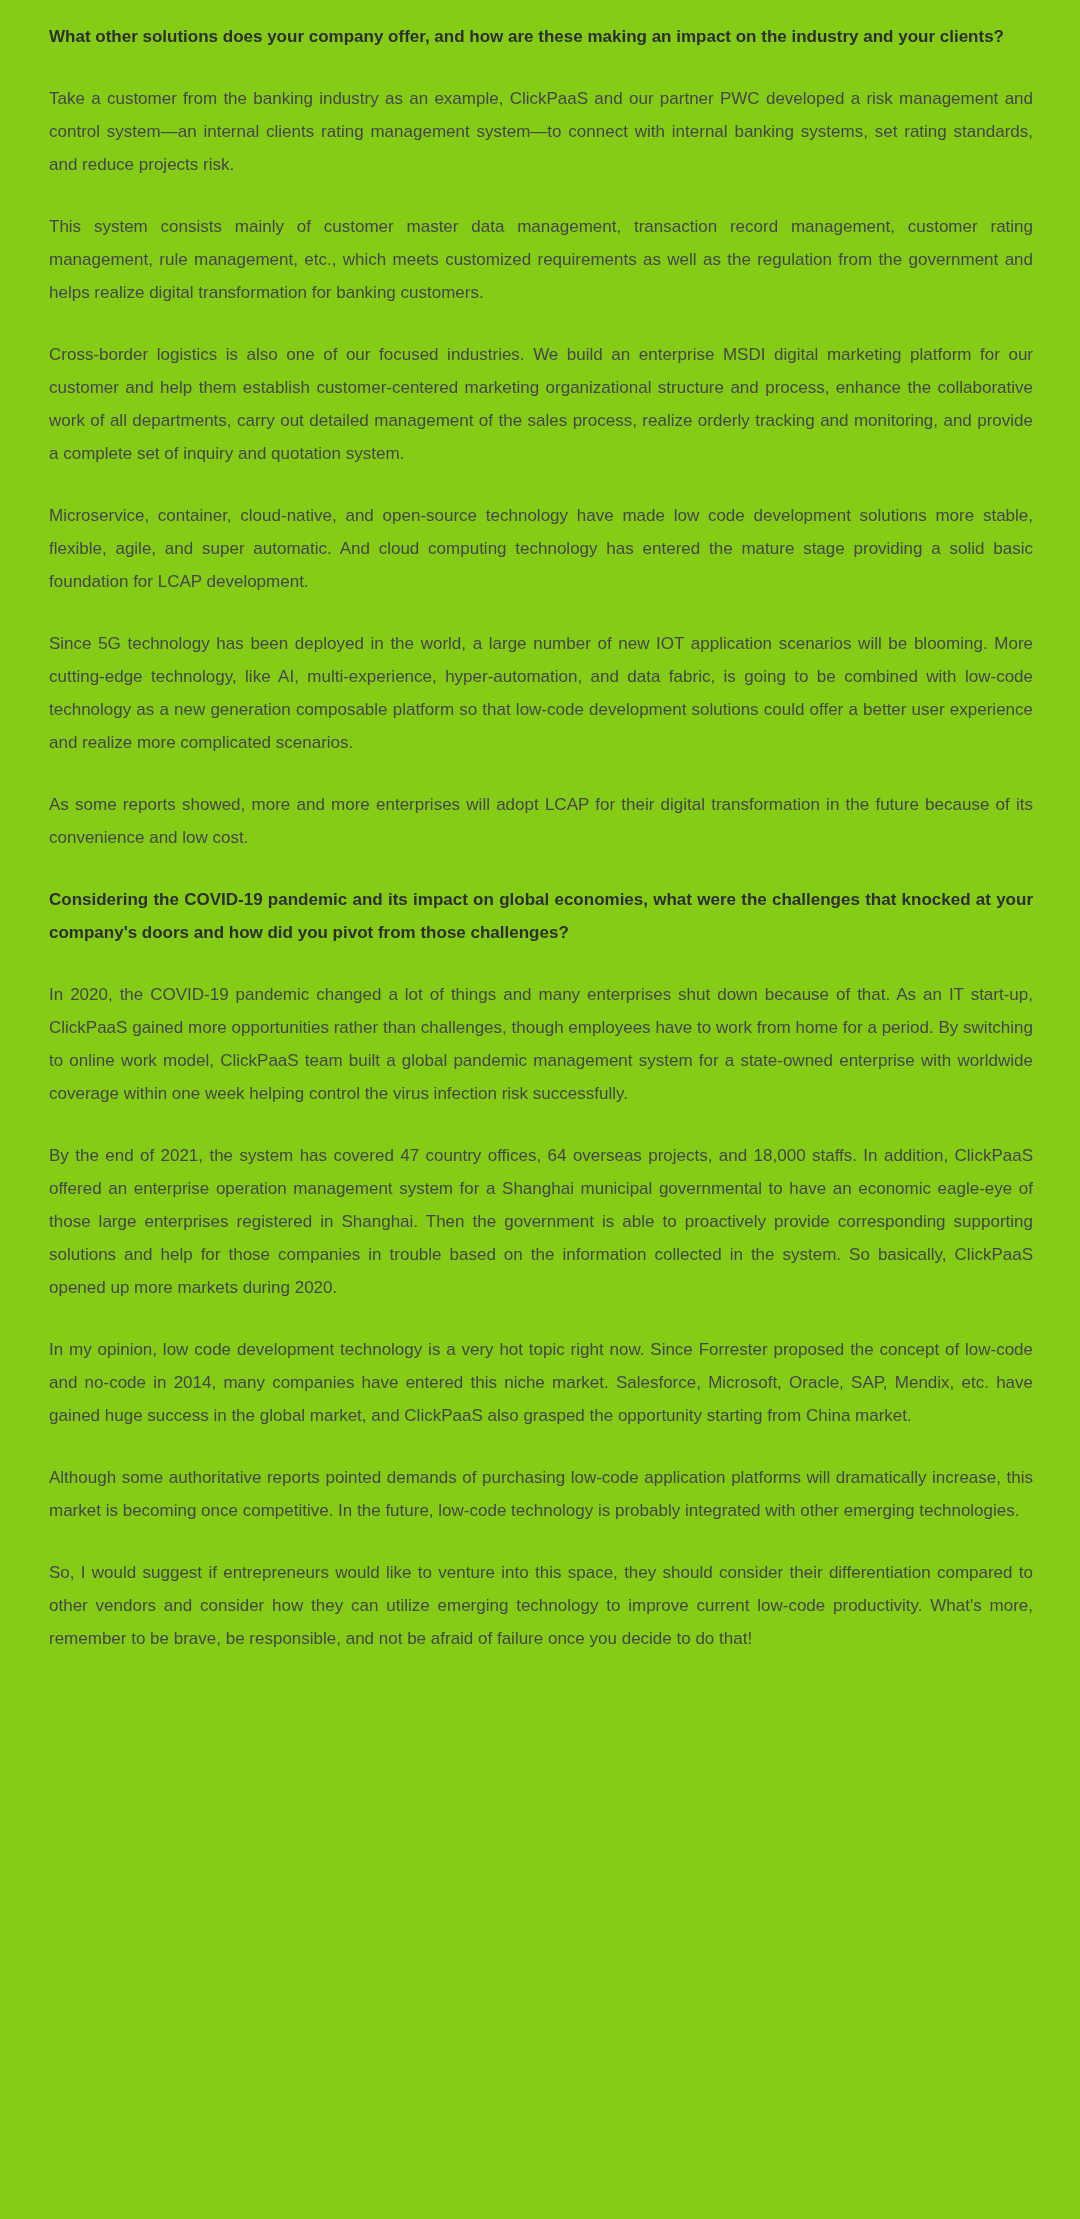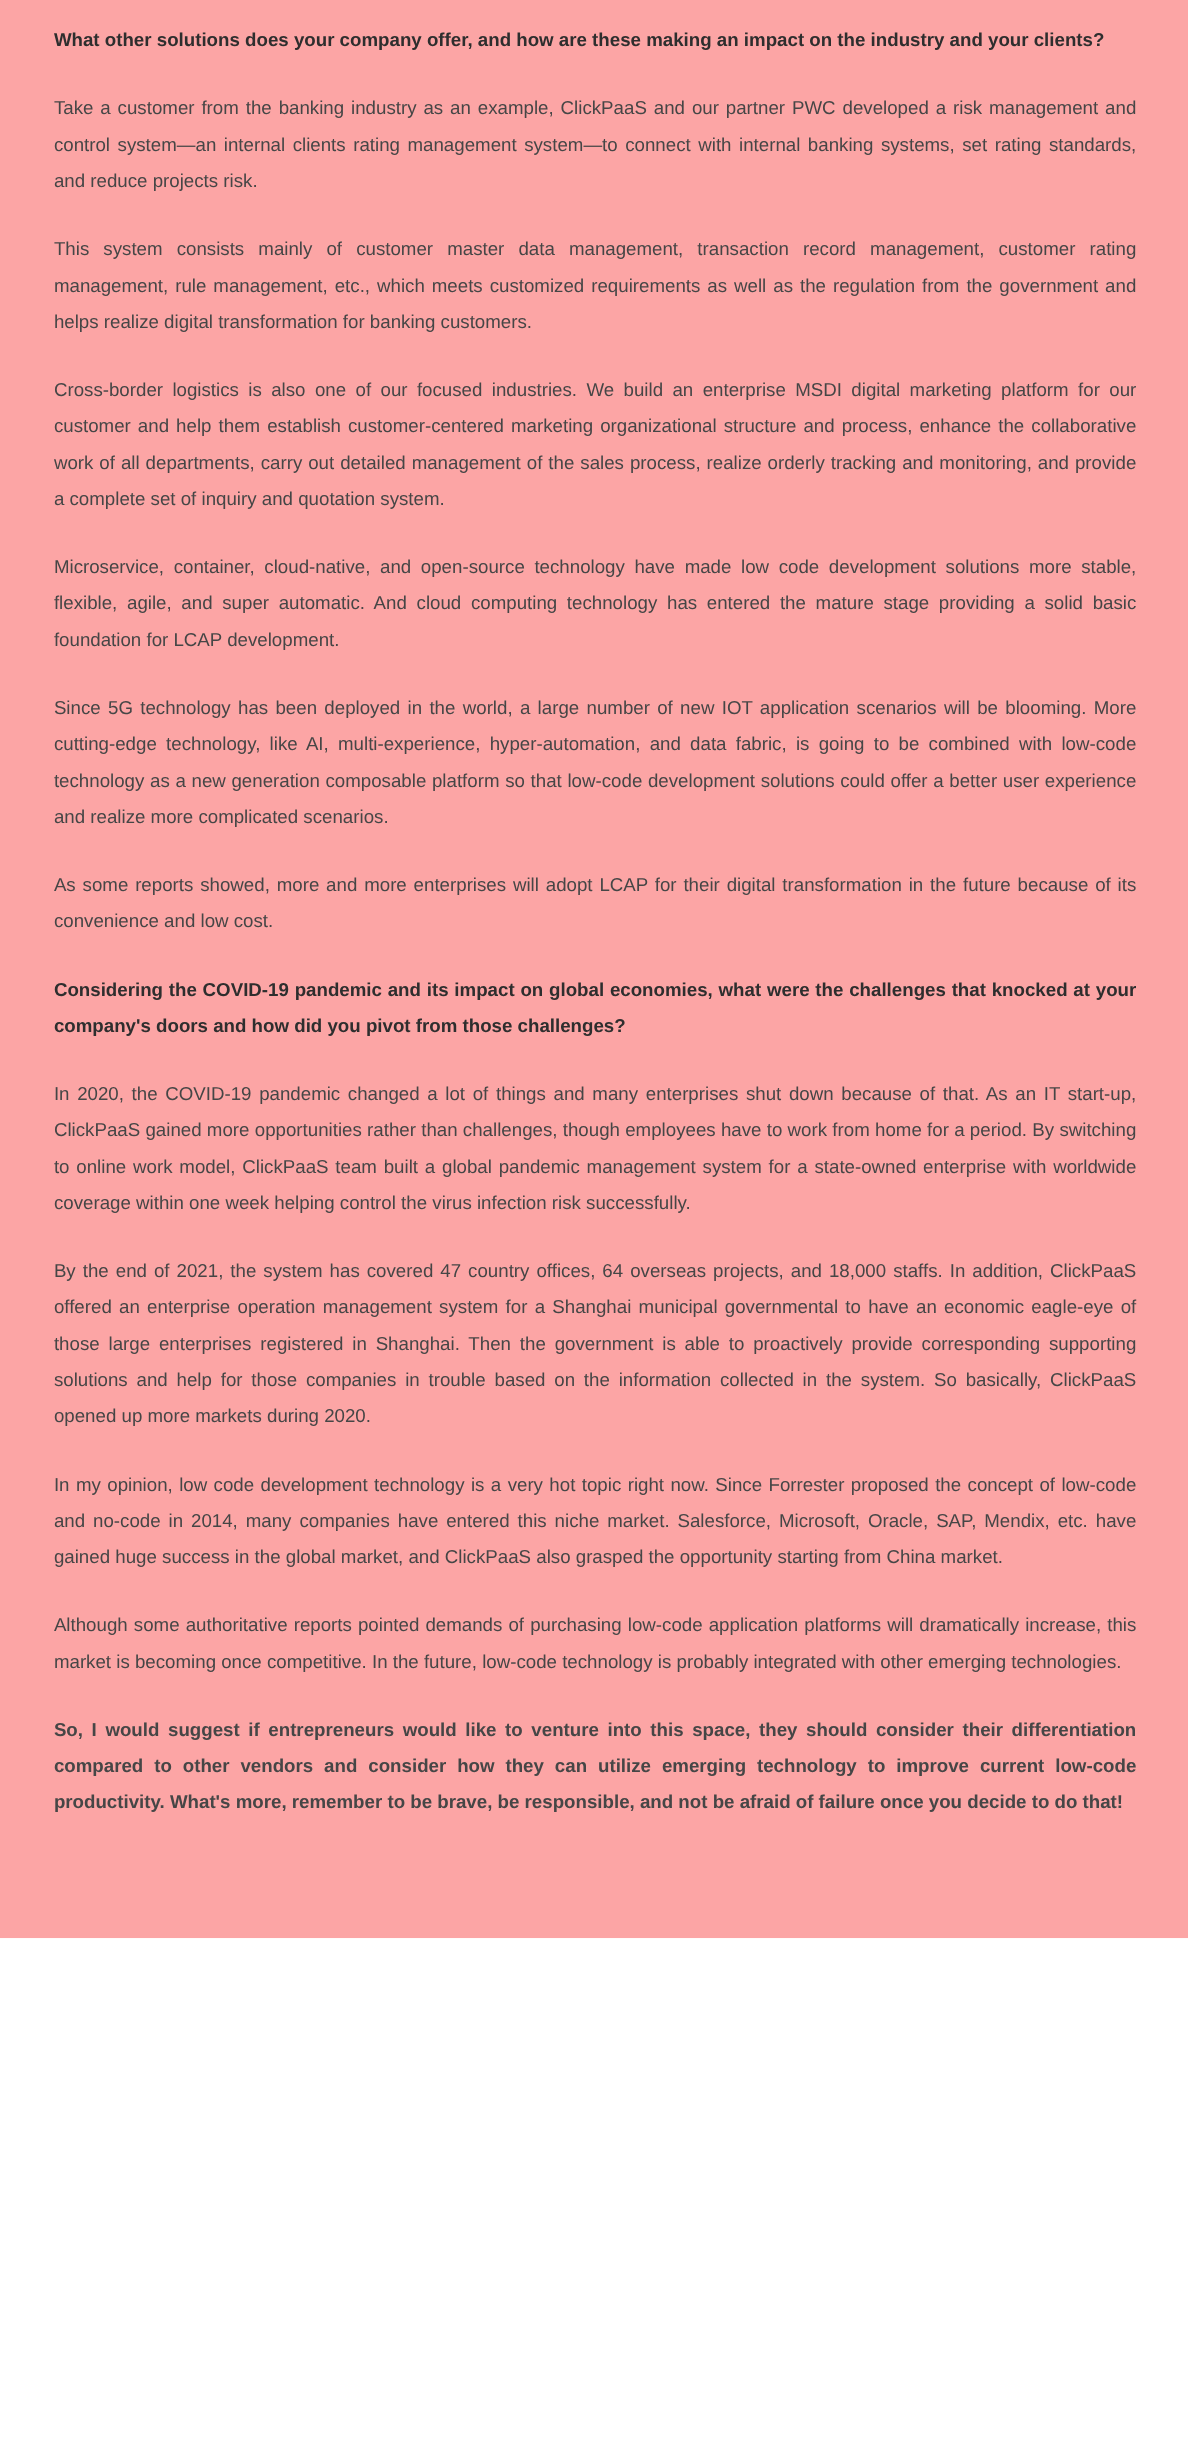--- a/index.html
+++ b/index.html
@@ -5,23 +5,23 @@
   html, body {
     margin: 0;
     padding: 0;
   }
   body {
     background: #ffffff;
     font-family: "Liberation Sans", "DejaVu Sans", sans-serif;
   }
   .page {
     width: 1080px;
-    height: 1762px;
+    height: 2219px;
     overflow: hidden;
-    background: #fca5a5;
+    background: #84cc16;
     box-sizing: border-box;
   }
   .article {
     box-sizing: border-box;
     padding: 20px 47px 0 49px;
     font-size: 17px;
     line-height: 33px;
     text-align: justify;
     color: #464646;
   }
@@ -32,21 +32,20 @@
     color: #2e2e2e;
     margin: 0 0 29px 0;
     text-align: justify;
   }
   .answer {
     margin: 0 0 29px 0;
     text-align: justify;
   }
   .answer:last-child {
     margin-bottom: 0;
-    font-weight: bold;
   }
 </style>
 </head>
 <body>
 
 <div class="page">
   <article class="article">
 
     <h2 class="question">What other solutions does your company offer, and how are these making an impact on the industry and your clients?</h2>
     <p class="answer">Take a customer from the banking industry as an example, ClickPaaS and our partner PWC developed a risk management and control system—an internal clients rating management system—to connect with internal banking systems, set rating standards, and reduce projects risk.</p>

